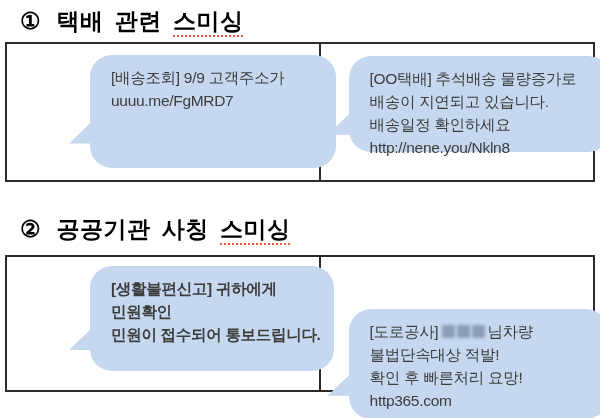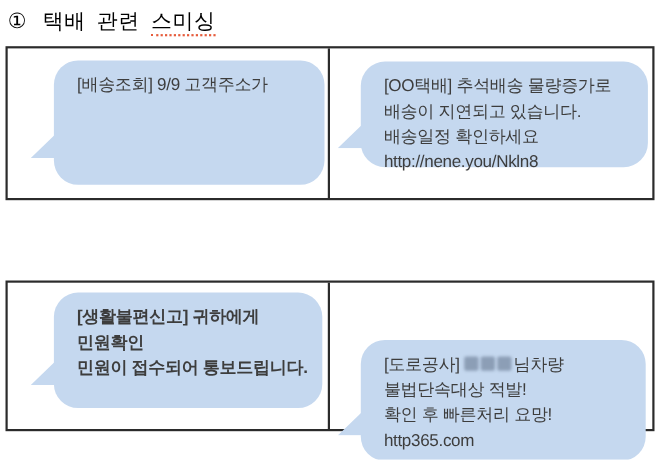--- a/index.html
+++ b/index.html
@@ -10,24 +10,24 @@
   .page {
     position: relative;
     width: 600px;
     height: 418px;
     background: var(--page_bg, #fff);
     font-family: "Liberation Sans", "DejaVu Sans", sans-serif;
     overflow: hidden;
   }
   .heading {
     position: absolute;
-    left: 7px;
+    left: 20px;
     font-family: "Liberation Serif", "DejaVu Serif", serif;
-    font-weight: normal;
-    font-size: 19px;
+    font-weight: bold;
+    font-size: 23px;
     color: var(--heading_text, #000);
     letter-spacing: 0.5px;
     word-spacing: 5px;
     white-space: nowrap;
   }
   .heading .num { margin-right: 4px; }
   .heading .wavy {
     border-bottom: 2px dotted var(--spellcheck, #e65c3c);
     padding-bottom: 1px;
   }
@@ -38,21 +38,21 @@
     border: 2px solid var(--table_border, #2b2b2b);
     box-sizing: border-box;
     display: flex;
     background: #fff;
   }
   .msg-cell {
     position: relative;
     width: 50%;
     box-sizing: border-box;
   }
-  .msg-cell.left { border-right: 2px solid var(--table_border, #2b2b2b); }
+  .msg-cell.left { border-right: 2px solid var(--table_border, #2b2b2b); margin-left: 41px; }
   .bubble {
     position: absolute;
     background: var(--bubble_bg, #c5d8ef);
     border-radius: 22px;
     box-sizing: border-box;
     padding: 11px 6px 0 21px;
     font-size: 15.5px;
     line-height: 23px;
     color: var(--bubble_text, #3d3d3d);
     letter-spacing: -0.3px;
@@ -96,33 +96,39 @@
     <span class="num">①</span>
     <span>택배 관련</span>
     <span class="wavy">스미싱</span>
   </div>
 
   <div class="msg-table" id="table-1">
     <div class="msg-cell left">
       <div class="bubble" id="bubble-0-0">
         <span class="tail"></span>
       <div class="msg-line">[배송조회] 9/9 고객주소가</div>
+          <div class="msg-line">uuuu.me/FgMRD7</div>
         </div>
     </div>
     <div class="msg-cell">
       <div class="bubble" id="bubble-0-1">
         <span class="tail"></span>
       <div class="msg-line">[OO택배] 추석배송 물량증가로</div>
           <div class="msg-line">배송이 지연되고 있습니다.</div>
           <div class="msg-line">배송일정 확인하세요</div>
           <div class="msg-line">http://nene.you/Nkln8</div>
         </div>
     </div>
   </div>
 
+  <div class="heading" id="heading-2">
+    <span class="num">②</span>
+    <span>공공기관 사칭</span>
+    <span class="wavy">스미싱</span>
+  </div>
 
   <div class="msg-table" id="table-2">
     <div class="msg-cell left">
       <div class="bubble" id="bubble-1-0">
         <span class="tail"></span>
       <div class="msg-line">[생활불편신고] 귀하에게</div>
           <div class="msg-line">민원확인</div>
           <div class="msg-line">민원이 접수되어 통보드립니다.</div>
         </div>
     </div>

